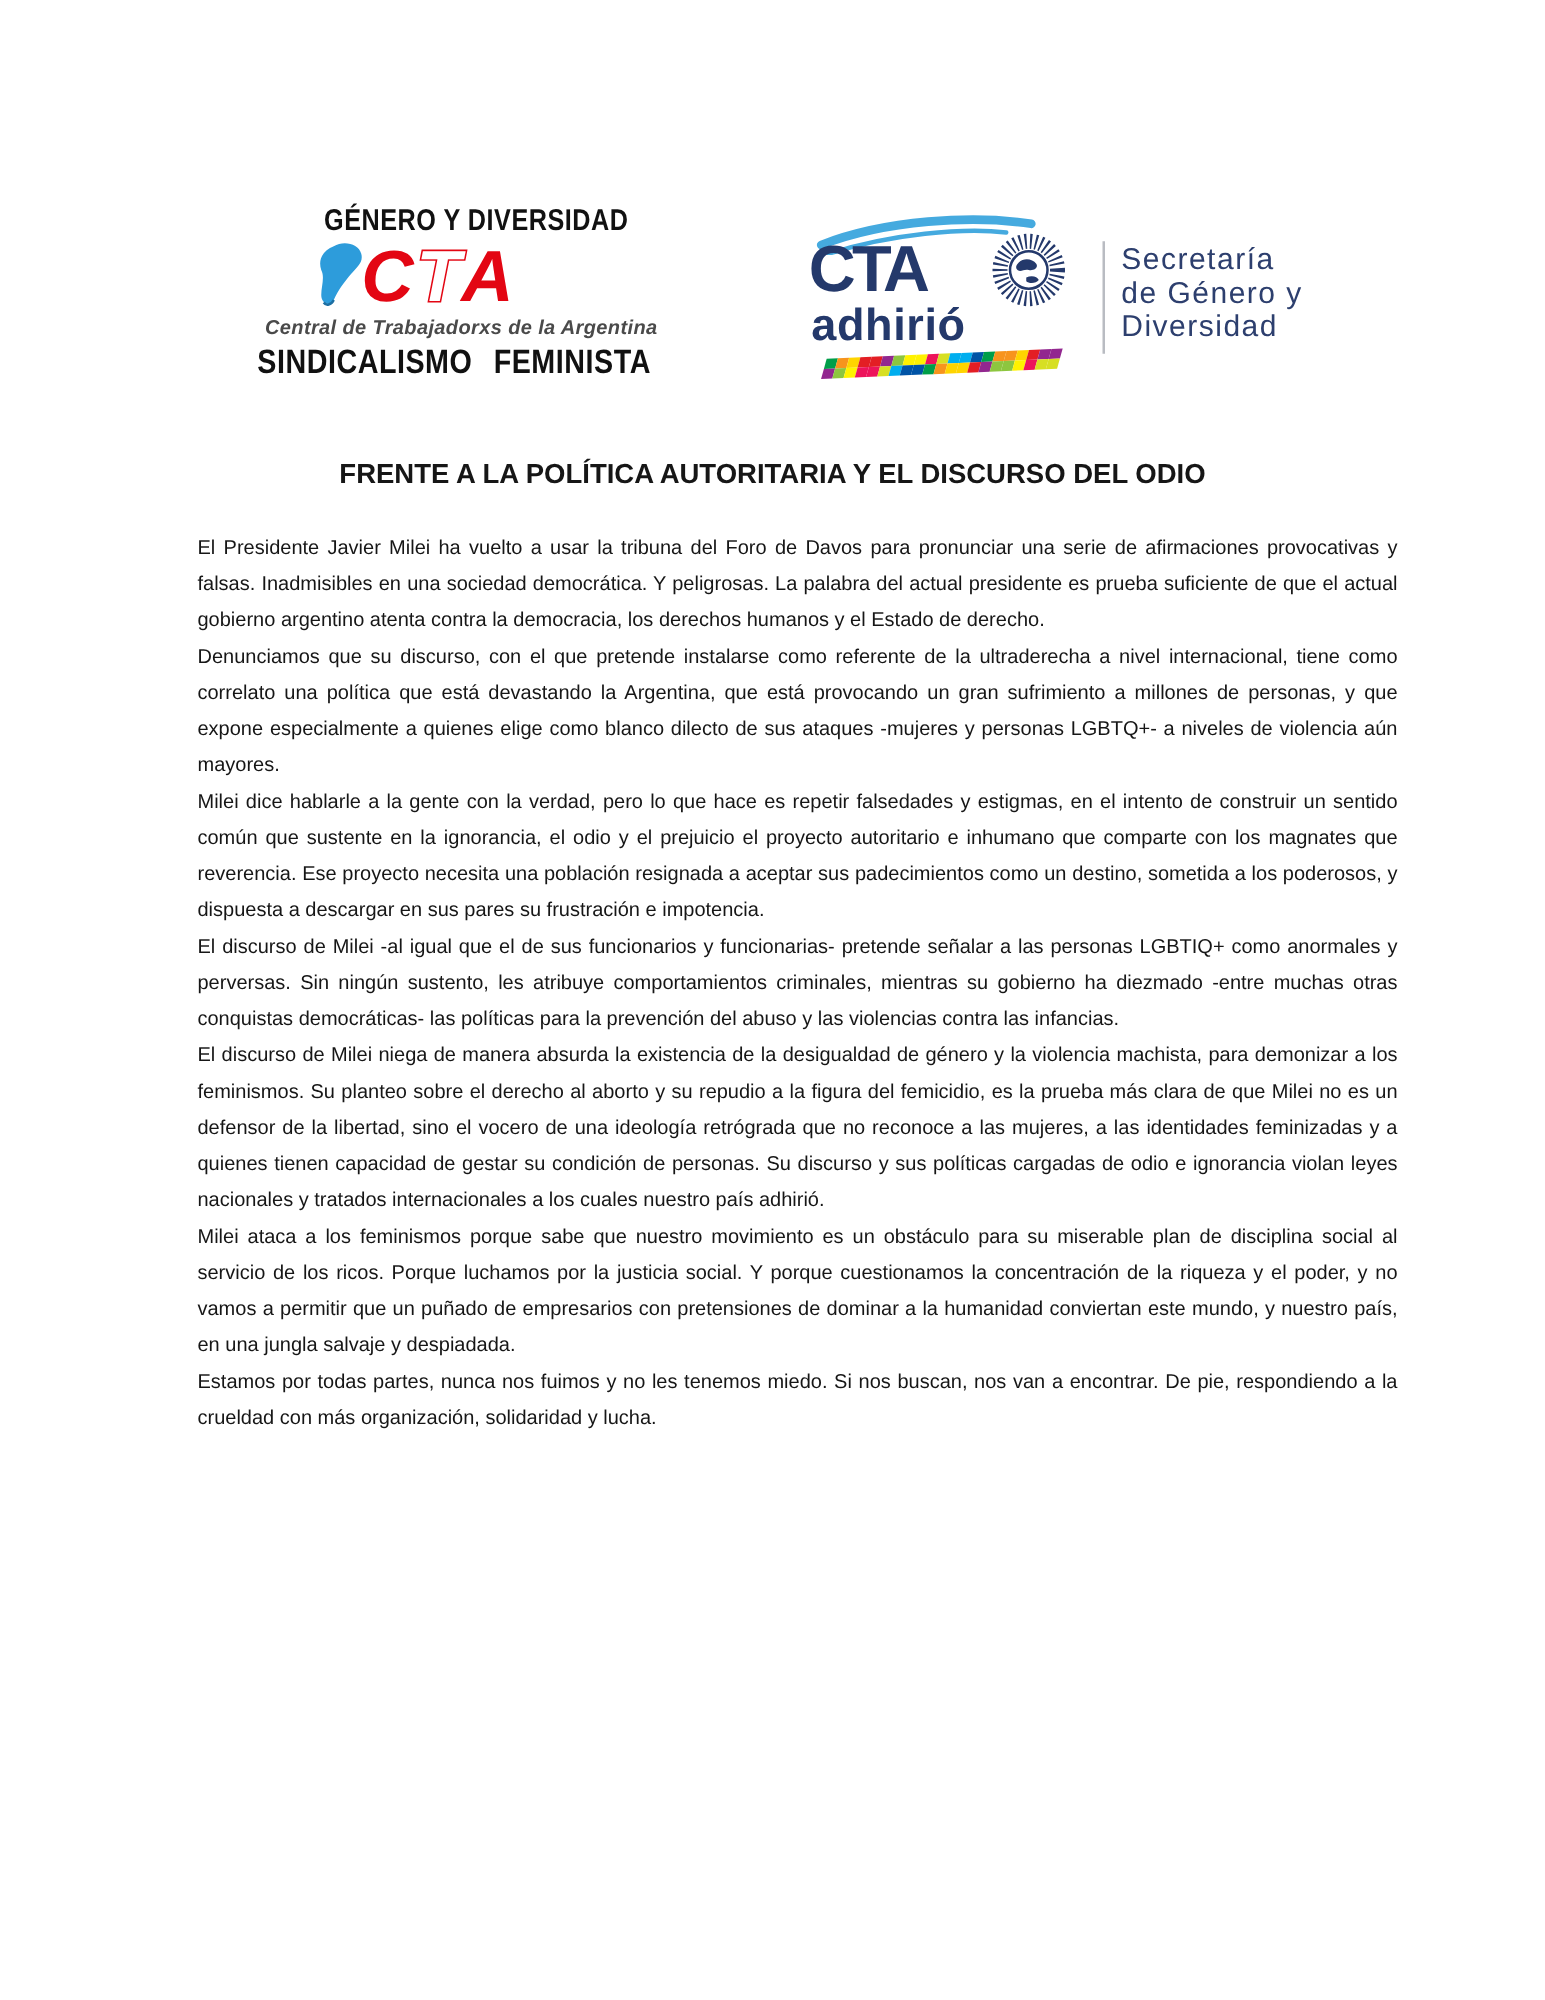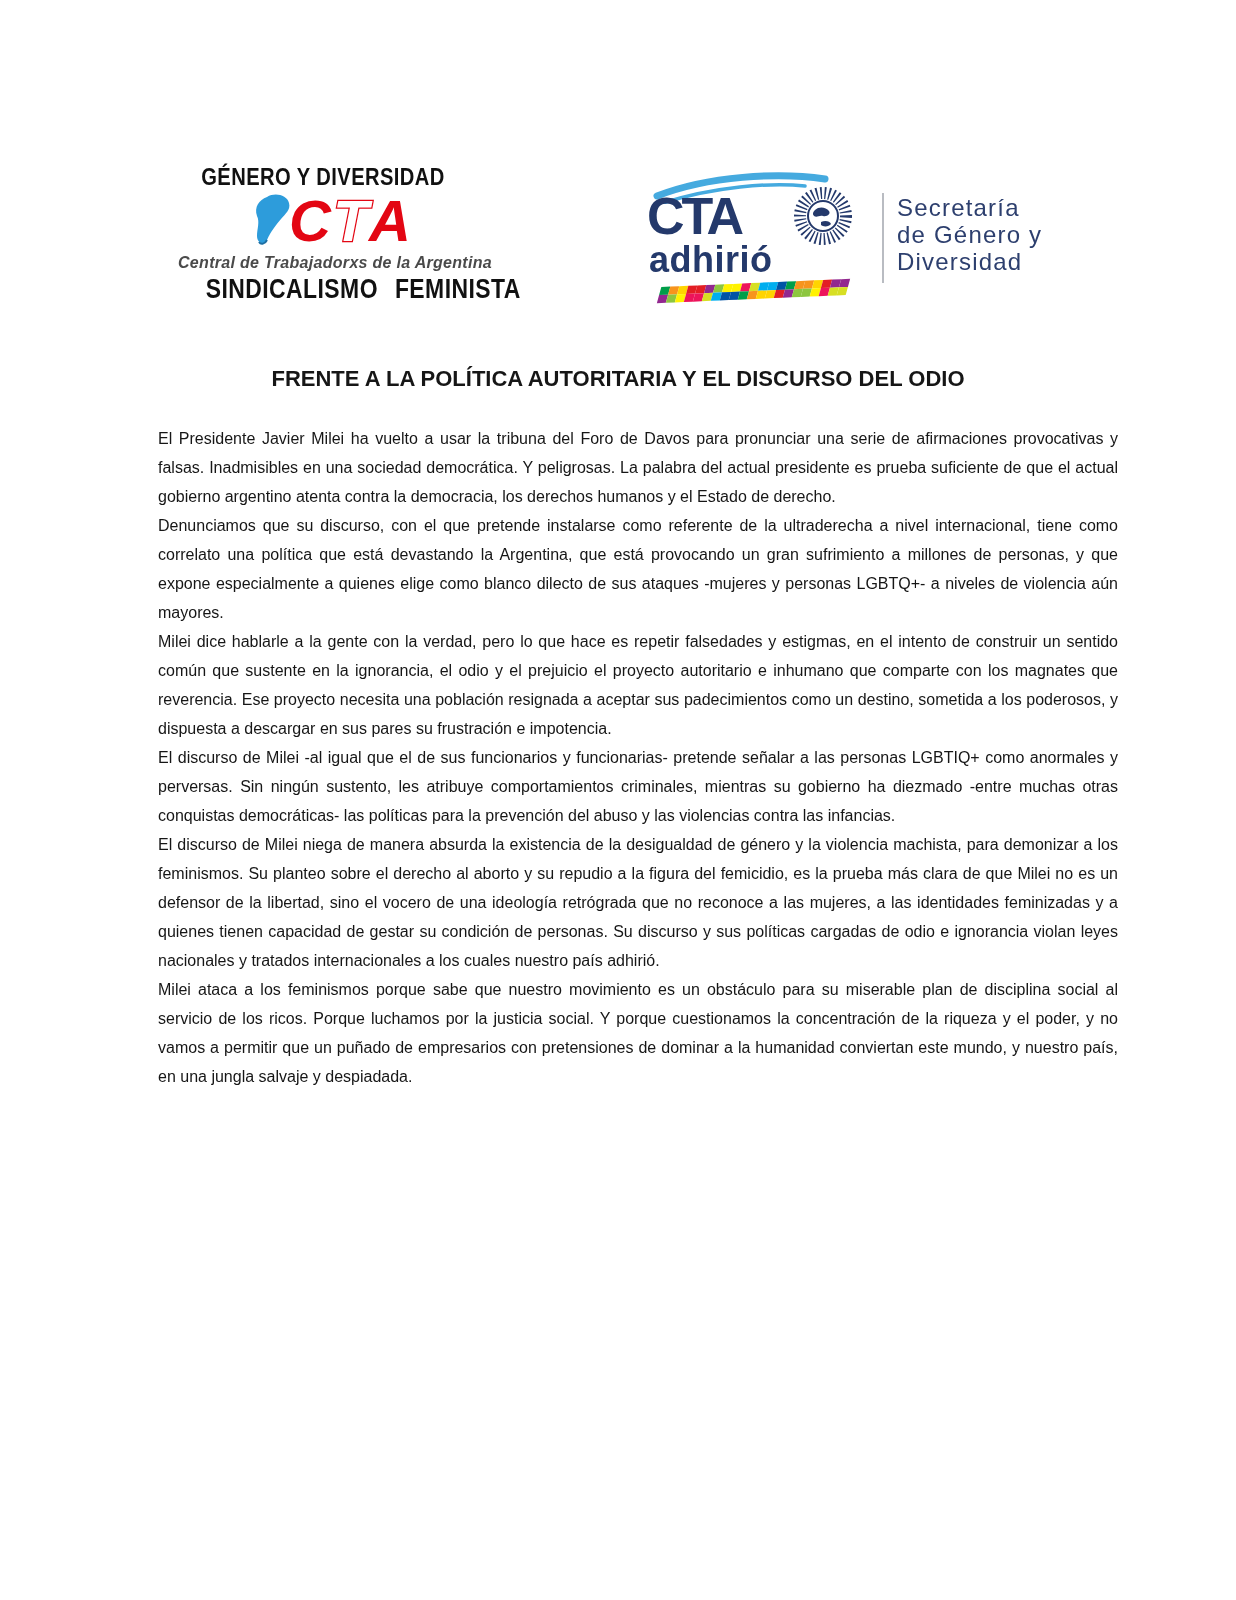--- a/index.html
+++ b/index.html
@@ -14,21 +14,21 @@
     margin: 0 auto;
     overflow: hidden;
   }
 
   
   .left-logo {
     position: absolute;
     left: 178px;
     top: 163px;
     width: 348px;
-    text-align: left;
+    text-align: right;
   }
   .gd-text {
     display: inline-block;
     font-size: 24px;
     font-weight: bold;
     color: #111111;
     letter-spacing: 0.5px;
     transform: scaleX(0.84);
     white-space: nowrap;
   }
@@ -236,15 +236,16 @@
 
   <div class="doc-title">FRENTE A LA POLÍTICA AUTORITARIA Y EL DISCURSO DEL ODIO</div>
 
   <div class="doc-body">
     <p>El Presidente Javier Milei ha vuelto a usar la tribuna del Foro de Davos para pronunciar una serie de afirmaciones provocativas y falsas. Inadmisibles en una sociedad democrática. Y peligrosas. La palabra del actual presidente es prueba suficiente de que el actual gobierno argentino atenta contra la democracia, los derechos humanos y el Estado de derecho.</p>
     <p>Denunciamos que su discurso, con el que pretende instalarse como referente de la ultraderecha a nivel internacional, tiene como correlato una política que está devastando la Argentina, que está provocando un gran sufrimiento a millones de personas, y que expone especialmente a quienes elige como blanco dilecto de sus ataques -mujeres y personas LGBTQ+- a niveles de violencia aún mayores.</p>
     <p>Milei dice hablarle a la gente con la verdad, pero lo que hace es repetir falsedades y estigmas, en el intento de construir un sentido común que sustente en la ignorancia, el odio y el prejuicio el proyecto autoritario e inhumano que comparte con los magnates que reverencia. Ese proyecto necesita una población resignada a aceptar sus padecimientos como un destino, sometida a los poderosos, y dispuesta a descargar en sus pares su frustración e impotencia.</p>
     <p>El discurso de Milei -al igual que el de sus funcionarios y funcionarias- pretende señalar a las personas LGBTIQ+ como anormales y perversas. Sin ningún sustento, les atribuye comportamientos criminales, mientras su gobierno ha diezmado -entre muchas otras conquistas democráticas- las políticas para la prevención del abuso y las violencias contra las infancias.</p>
     <p>El discurso de Milei niega de manera absurda la existencia de la desigualdad de género y la violencia machista, para demonizar a los feminismos. Su planteo sobre el derecho al aborto y su repudio a la figura del femicidio, es la prueba más clara de que Milei no es un defensor de la libertad, sino el vocero de una ideología retrógrada que no reconoce a las mujeres, a las identidades feminizadas y a quienes tienen capacidad de gestar su condición de personas. Su discurso y sus políticas cargadas de odio e ignorancia violan leyes nacionales y tratados internacionales a los cuales nuestro país adhirió.</p>
     <p>Milei ataca a los feminismos porque sabe que nuestro movimiento es un obstáculo para su miserable plan de disciplina social al servicio de los ricos. Porque luchamos por la justicia social. Y porque cuestionamos la concentración de la riqueza y el poder, y no vamos a permitir que un puñado de empresarios con pretensiones de dominar a la humanidad conviertan este mundo, y nuestro país, en una jungla salvaje y despiadada.</p>
+    <p>Estamos por todas partes, nunca nos fuimos y no les tenemos miedo. Si nos buscan, nos van a encontrar. De pie, respondiendo a la crueldad con más organización, solidaridad y lucha.</p>
   </div>
 
 </div>
 
 </body></html>

